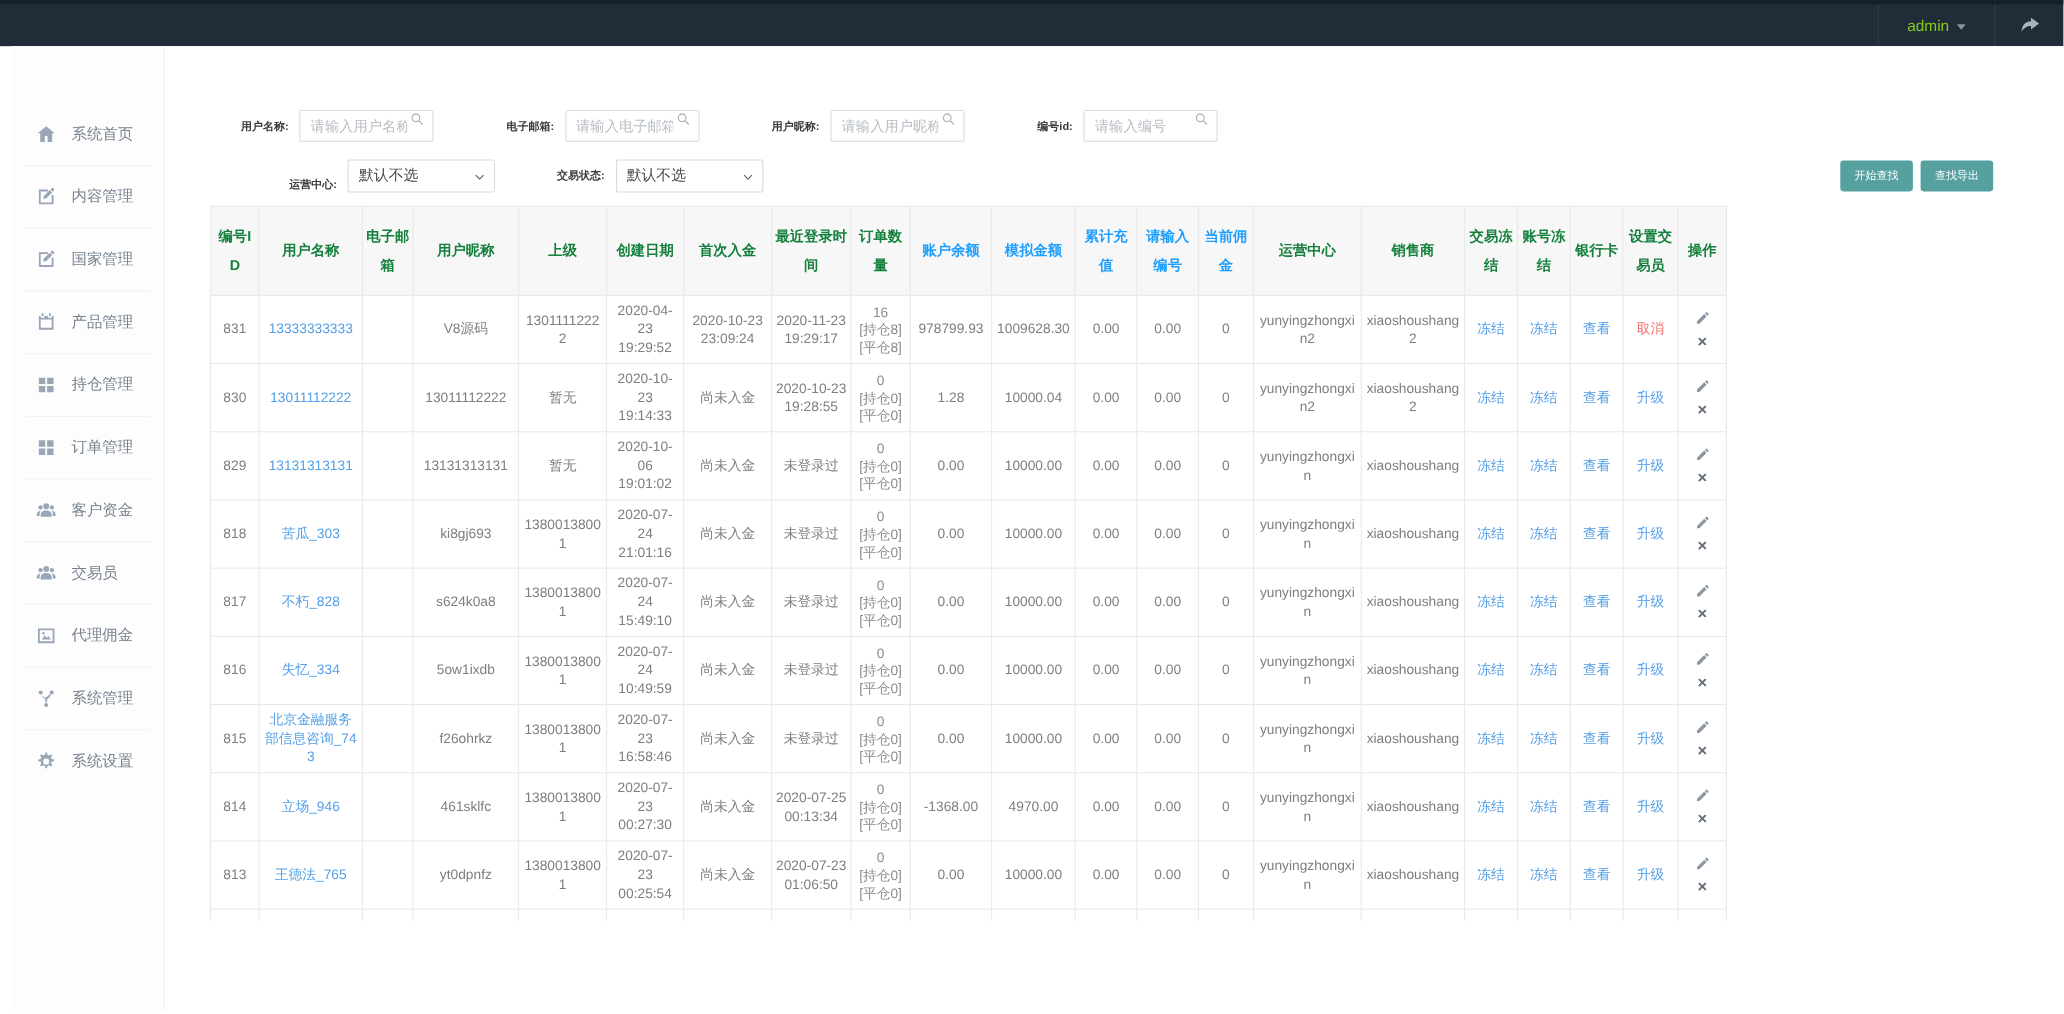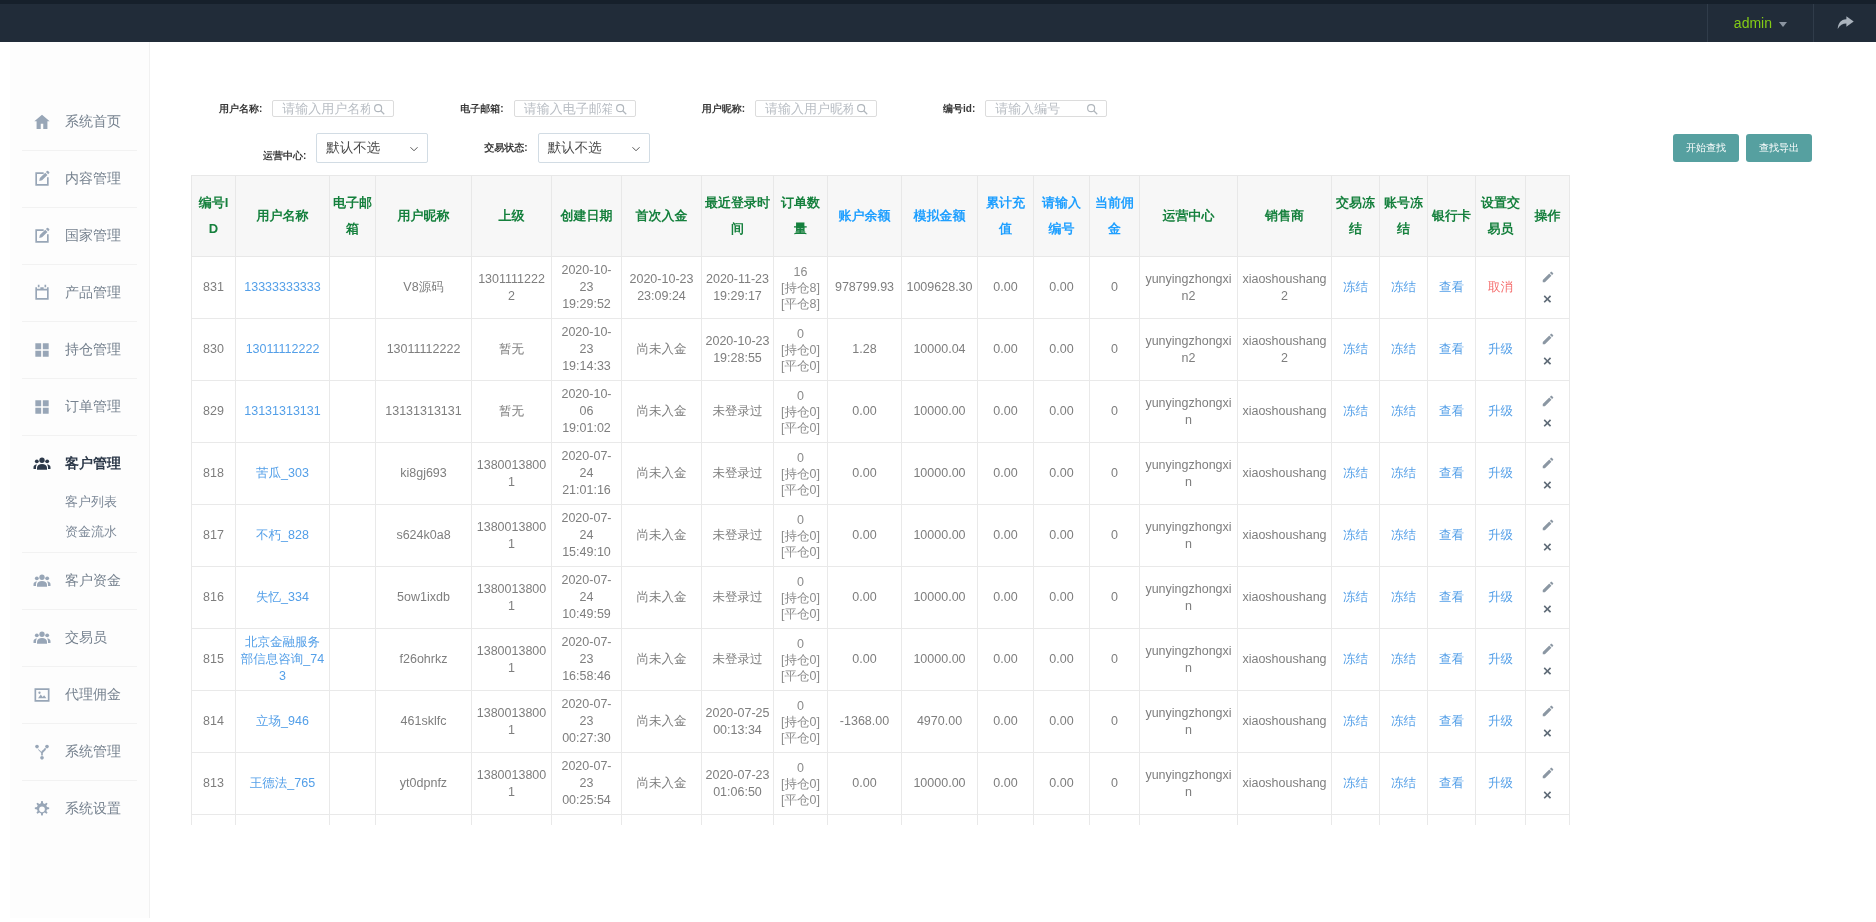--- a/index.html
+++ b/index.html
@@ -34,30 +34,30 @@
   .sb-item.active{color:var(--sb-active);font-weight:bold;}
   .sb-item.active .sb-ic{color:var(--sb-active);}
   .sb-sub{padding:6px 0 6px 43px;font-size:13px;color:#7d8998;cursor:pointer;}
   
   .main{flex:1;padding-left:41px;position:relative;background:#fff;}
   .filters-row1{margin-top:58px;display:flex;align-items:center;}
   .fgroup{display:flex;align-items:center;}
   .fgroup.first{margin-left:28px;}
   .fgroup + .fgroup{margin-left:66px;}
   .flabel{font-size:10px;font-weight:bold;color:#3a3a3a;margin-right:10px;white-space:nowrap;}
-  .finput{width:122px;height:17px;border:1px solid #dcdcdc;border-radius:2px;display:flex;
-    align-items:center;padding:0 7px;background:#fff;}
+  .finput{width:122px;height:29px;border:1px solid #dcdcdc;border-radius:2px;display:flex;
+    padding:0 7px;background:#fff;}
   .finput input{border:0;outline:none;width:100%;font-size:13px;color:#666;background:transparent;}
   .finput input::placeholder{color:#b9bec4;}
   .finput svg{width:14px;height:14px;stroke:#b0b6bc;fill:none;stroke-width:2;flex:0 0 14px;}
   .filters-row2{margin-top:16px;display:flex;align-items:center;}
   .sgroup{display:flex;align-items:center;}
   .sgroup.first{margin-left:72px;align-items:flex-end;}
   .sgroup + .sgroup{margin-left:56px;}
-  .fselect{position:relative;width:112px;height:30px;border:1px solid #d2dce4;border-radius:2px;
+  .fselect{position:relative;width:134px;height:30px;border:1px solid #d2dce4;border-radius:2px;
     background:#fff;display:flex;align-items:center;padding:0 22px 0 9px;font-size:13.5px;color:#4a4a4a;cursor:pointer;}
   .fselect svg{position:absolute;right:7px;top:9px;width:12px;height:12px;stroke:#555;fill:none;stroke-width:2;}
   .fbuttons{margin-left:auto;margin-right:64px;display:flex;gap:7px;}
   .btn{background:var(--button-teal);color:#fff;font-size:10px;padding:7px 13px;border:none;
     border-radius:3px;cursor:pointer;font-family:inherit;}
   
   .table-wrap{margin-top:12px;}
   table{border-collapse:collapse;table-layout:fixed;background:#fff;}
   th{background:#f7f7f7;border:1px solid #e8e8e8;font-size:13px;font-weight:bold;color:#15803d;
     padding:14px 3px;line-height:26px;word-break:break-all;text-align:center;}
@@ -133,34 +133,20 @@
         </div>
         <div class="sb-group">
           <div class="sb-item">
             <span class="sb-ic"><svg viewBox="0 0 24 24">
                 <path d="M4 4h7v7H4zm9 0h7v7h-7zM4 13h7v7H4zm9 0h7v7h-7z"></path>
               </svg></span>
             <span>订单管理</span>
           </div>
         </div>
         <div class="sb-group">
-          <div class="sb-item active">
-            <span class="sb-ic"><svg viewBox="0 0 24 24">
-                <circle cx="12" cy="7.5" r="3.2"></circle>
-                <circle cx="5.8" cy="8.8" r="2.3"></circle>
-                <circle cx="18.2" cy="8.8" r="2.3"></circle>
-                <path d="M12 12c-3.4 0-6 1.8-6 4.4V19h12v-2.6c0-2.6-2.6-4.4-6-4.4z"></path>
-                <path d="M4.8 12.6C3 13.1 1.8 14.3 1.8 15.9V18h3v-2.3c0-1.2.4-2.2 1.2-3zM19.2 12.6c1.8.5 3 1.7 3 3.3V18h-3v-2.3c0-1.2-.4-2.2-1.2-3z"></path>
-              </svg></span>
-            <span>客户管理</span>
-          </div>
-          <div class="sb-sub">客户列表</div>
-          <div class="sb-sub">资金流水</div>
-        </div>
-        <div class="sb-group">
           <div class="sb-item">
             <span class="sb-ic"><svg viewBox="0 0 24 24">
                 <circle cx="12" cy="7.5" r="3.2"></circle>
                 <circle cx="5.8" cy="8.8" r="2.3"></circle>
                 <circle cx="18.2" cy="8.8" r="2.3"></circle>
                 <path d="M12 12c-3.4 0-6 1.8-6 4.4V19h12v-2.6c0-2.6-2.6-4.4-6-4.4z"></path>
                 <path d="M4.8 12.6C3 13.1 1.8 14.3 1.8 15.9V18h3v-2.3c0-1.2.4-2.2 1.2-3zM19.2 12.6c1.8.5 3 1.7 3 3.3V18h-3v-2.3c0-1.2-.4-2.2-1.2-3z"></path>
               </svg></span>
             <span>客户资金</span>
           </div>
@@ -341,21 +327,21 @@
               <th>操作</th>
             </tr>
           </thead>
         <tbody id="table-body">
             <tr>
               <td><span class="num">831</span></td>
               <td><a class="lnk">13333333333</a></td>
               <td><span class="num"></span></td>
               <td><span class="num">V8源码</span></td>
               <td><span class="num">13011112222</span></td>
-              <td><span class="num">2020-10-23 19:29:52</span></td>
+              <td><span class="num">2020-04-23 19:29:52</span></td>
               <td><span class="num">2020-10-23 23:09:24</span></td>
               <td><span class="num">2020-11-23 19:29:17</span></td>
               <td class="orders-cell">
                 <div>16</div>
                 <div>[持仓8]</div>
                 <div>[平仓8]</div>
               </td>
               <td><span class="num">978799.93</span></td>
               <td><span class="num">1009628.30</span></td>
               <td><span class="num">0.00</span></td>

